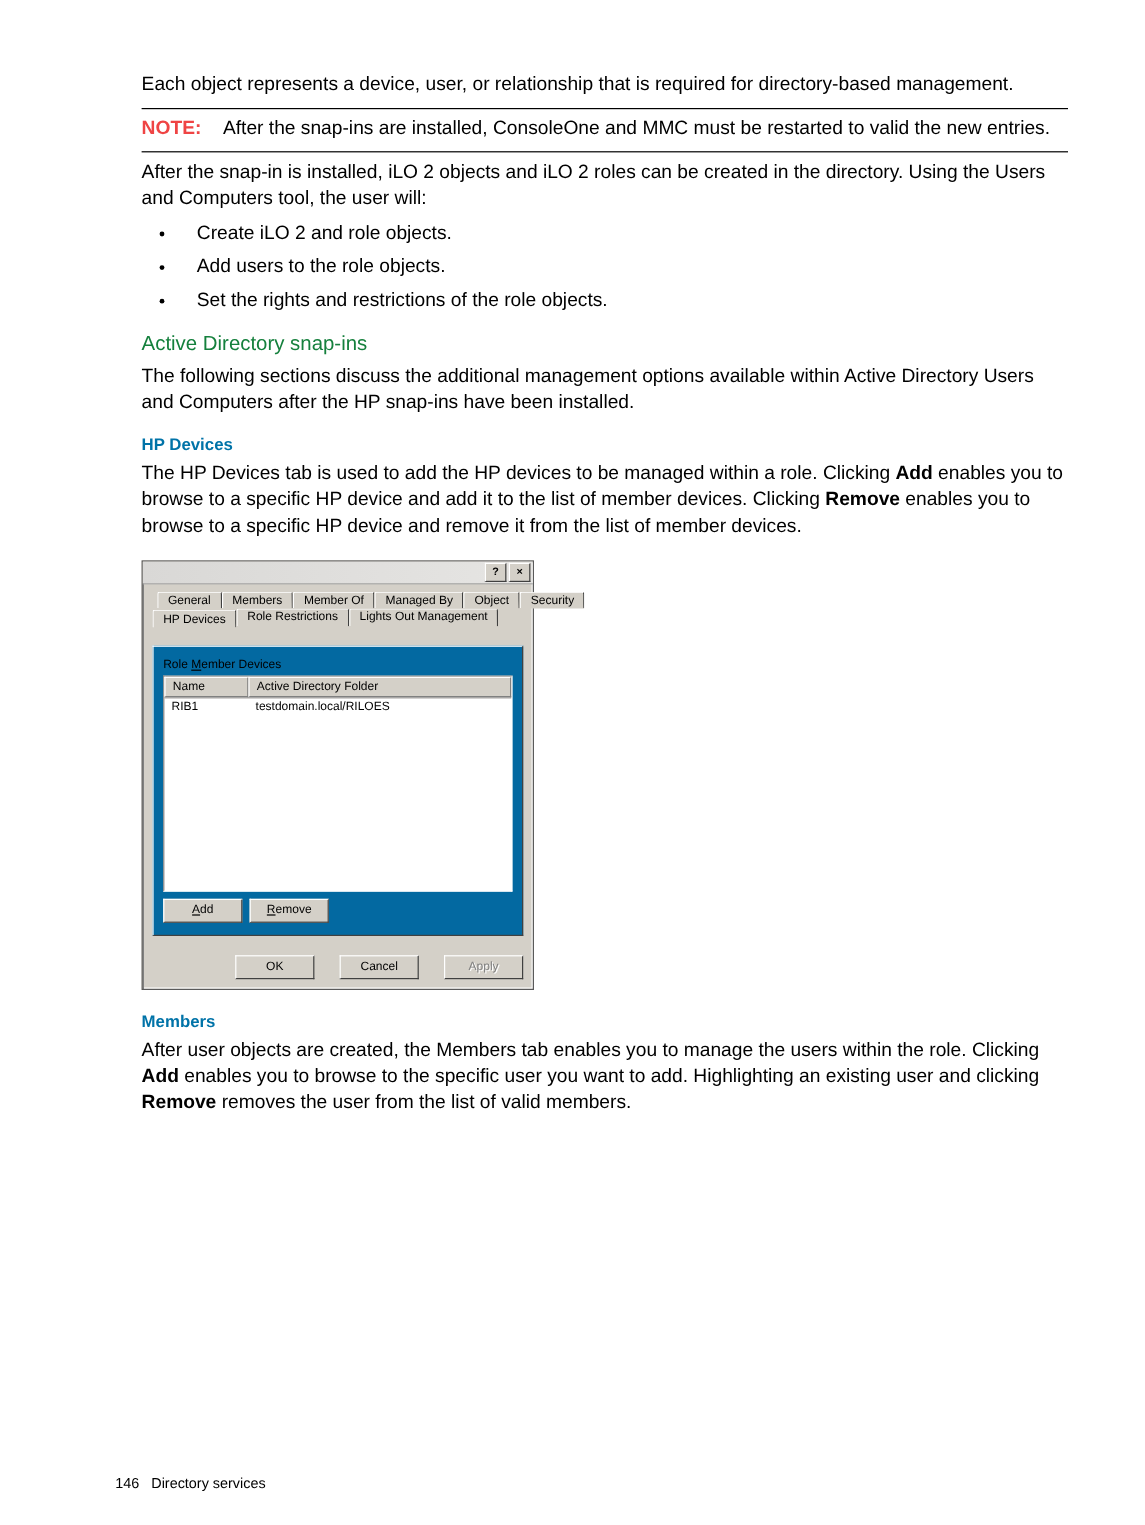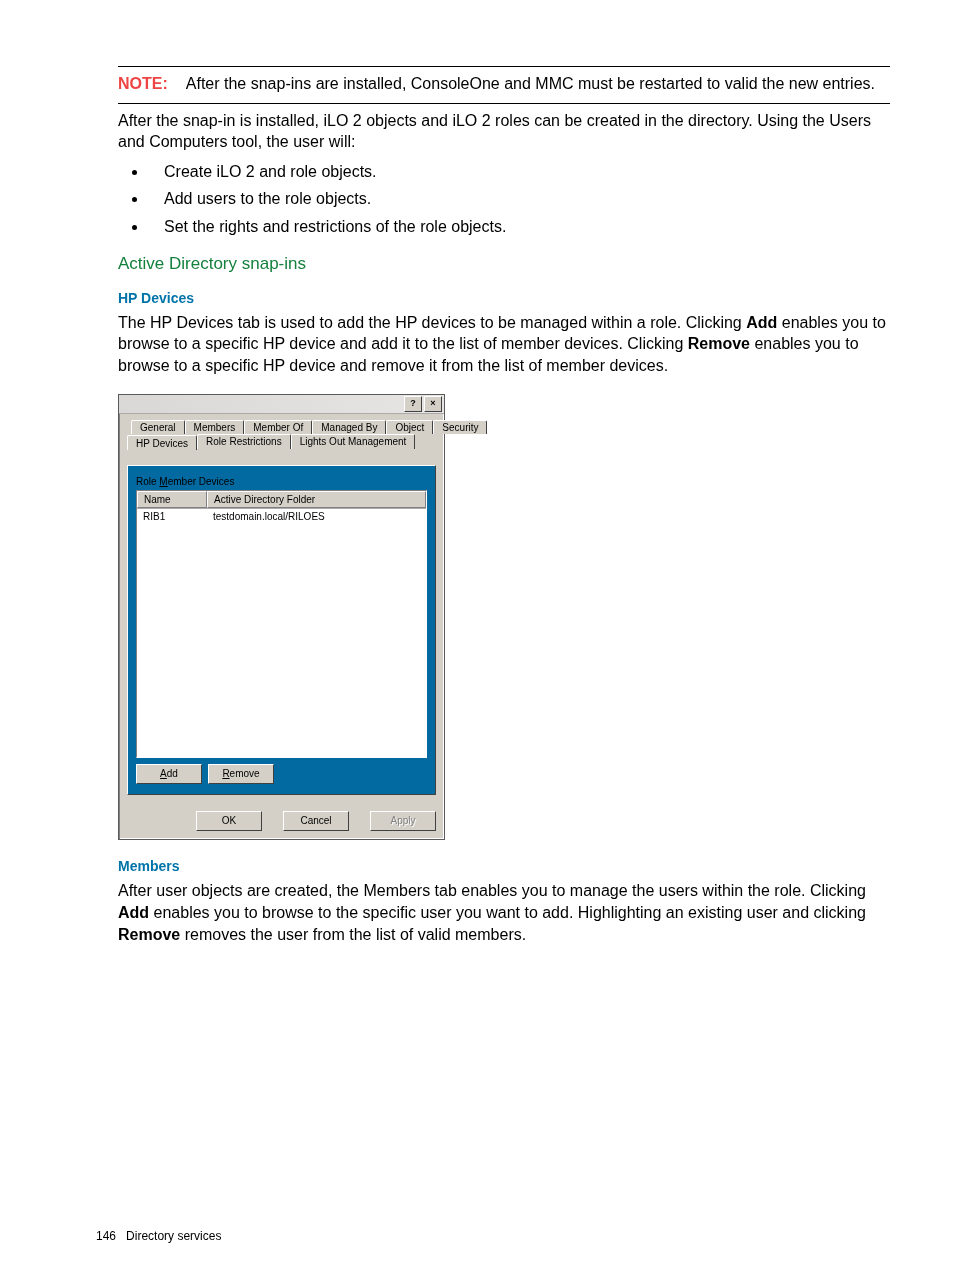--- a/index.html
+++ b/index.html
@@ -131,21 +131,21 @@
   .panel-label {
     font-size: 10px;
     margin-bottom: 3px;
   }
   .panel-label .u { text-decoration: underline; }
   .listview {
     background: #fff;
     border: 1px solid #808080;
     border-right-color:#fff;
     border-bottom-color:#fff;
-    height: 268px;
+    height: 180px;
     box-sizing: border-box;
   }
   .lv-head {
     display: flex;
     background: #d4d0c8;
     border-bottom: 1px solid #aaa;
   }
   .lv-hcell {
     font-size: 10px;
     padding: 2px 6px;
@@ -187,36 +187,38 @@
     font-size: 12px;
     color: #000000;
     font-weight: 300;
   }
 </style>
 </head>
 <body>
 
 <div class="page">
 
+  <p class="body">Each object represents a device, user, or relationship that is required for directory-based management.</p>
 
   <hr class="hr">
   <p class="body">
     <span class="note-label">NOTE:</span><span>After the snap-ins are installed, ConsoleOne and MMC must be restarted to valid the new entries.</span>
   </p>
   <hr class="hr">
 
   <p class="body">After the snap-in is installed, iLO 2 objects and iLO 2 roles can be created in the directory. Using the Users and Computers tool, the user will:</p>
 
   <ul class="bullets">
     <li>Create iLO 2 and role objects.</li>
     <li>Add users to the role objects.</li>
     <li>Set the rights and restrictions of the role objects.</li>
   </ul>
 
   <h3 class="blue">Active Directory snap-ins</h3>
+  <p class="body">The following sections discuss the additional management options available within Active Directory Users and Computers after the HP snap-ins have been installed.</p>
 
   <h4 class="blue-bold">HP Devices</h4>
   <p class="body">
     <span>The HP Devices tab is used to add the HP devices to be managed within a role. Clicking </span><span class="bold">Add</span><span> enables you to browse to a specific HP device and add it to the list of member devices. Clicking </span><span class="bold">Remove</span><span> enables you to browse to a specific HP device and remove it from the list of member devices.</span>
   </p>
 
   <div class="dialog-wrap">
     <div class="dialog">
       <div class="titlebar">
         <div class="titlebtn">?</div>

